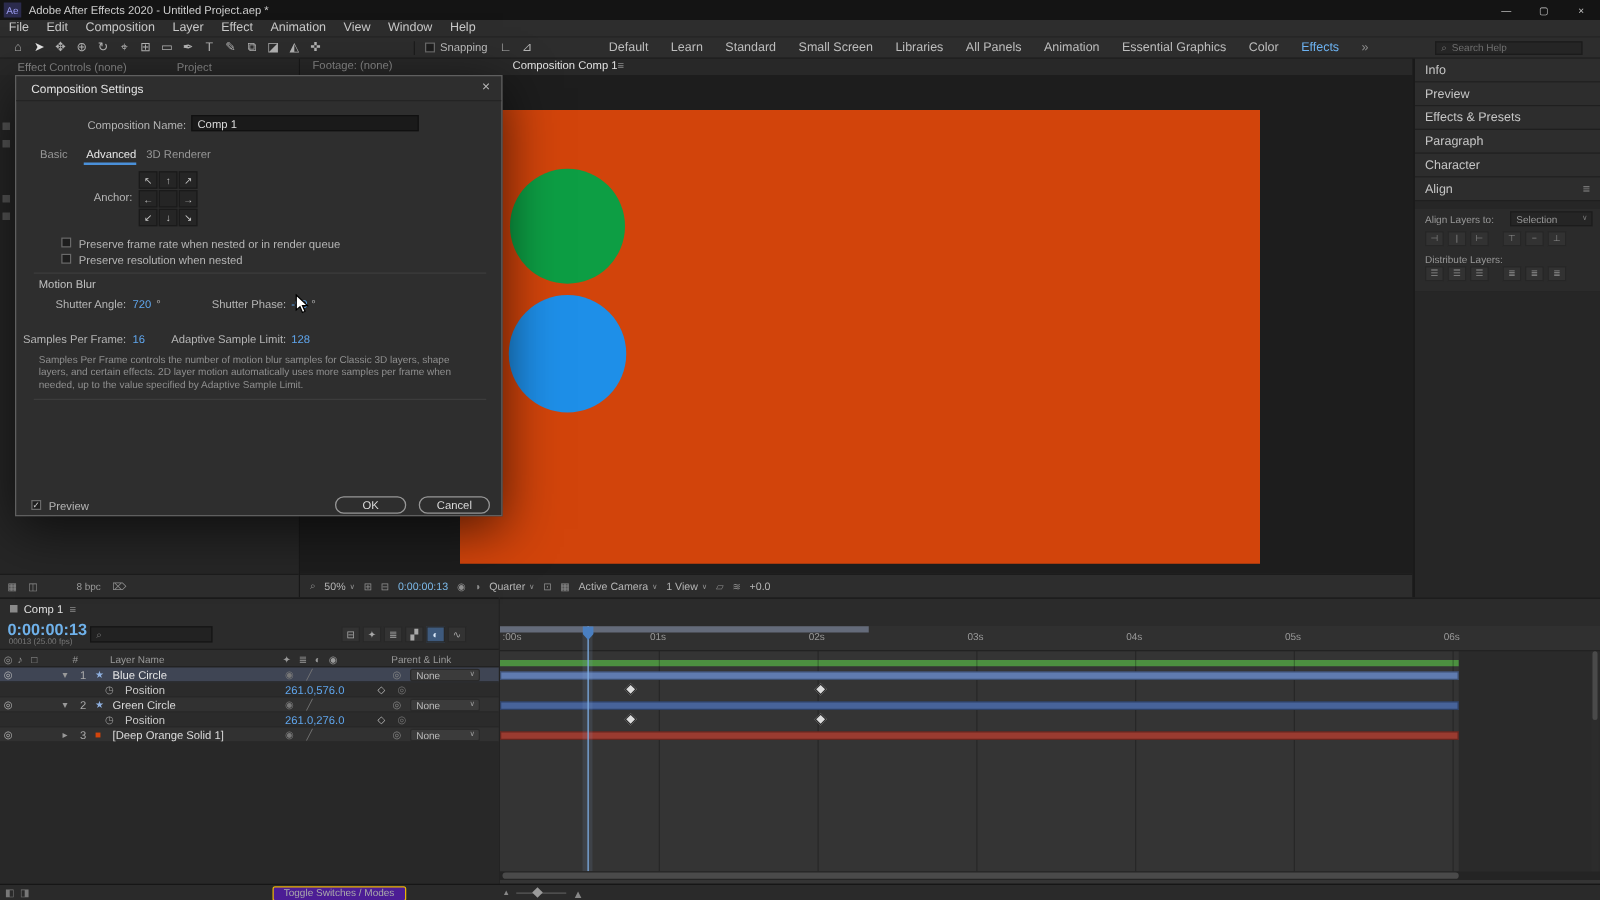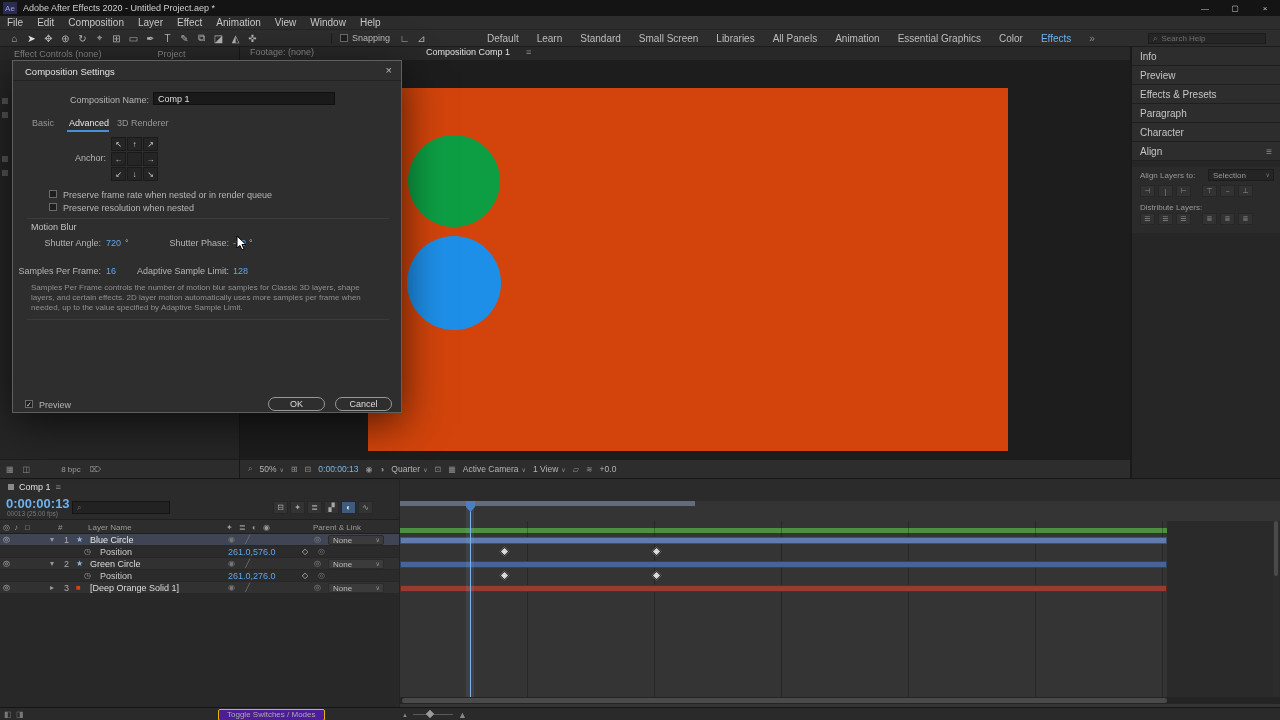--- a/index.html
+++ b/index.html
@@ -4,21 +4,21 @@
 <style>
   *{margin:0;padding:0;box-sizing:border-box;font-family:"Liberation Sans",sans-serif;}
   html,body{background:#000;}
   #app{position:relative;width:1280px;height:720px;background:#232323;overflow:hidden;color:#ccc;font-size:9px;}
   .abs{position:absolute;}
   .wbtn{width:30px;height:100%;display:inline-flex;align-items:center;justify-content:center;font-size:8px;color:#c8c8c8;}
   .menu{padding:0 7px;font-size:10px;color:#c8c8c8;}
   .tool{width:17px;text-align:center;font-size:10px;color:#b5b5b5;display:inline-block;}
   .ws{padding:0 9px;font-size:10px;color:#bdbdbd;}
   .ws.active{color:#6db3f2;}
-  .ptab{font-size:9px;color:#8a8a8a;margin-right:16px;white-space:nowrap;}
+  .ptab{font-size:9px;color:#8a8a8a;white-space:nowrap;}
   .ptab.active{color:#e2e2e2;}
   .hd{position:relative;height:19px;background:#2d2d2d;border-bottom:1px solid #1f1f1f;line-height:19px;padding-left:8px;font-size:10px;color:#c6c6c6;}
   .albtn{width:15px;height:12px;background:#323232;border:1px solid #262626;color:#8f8f8f;font-size:7px;display:inline-flex;align-items:center;justify-content:center;margin-right:3px;}
   .tlicon{width:15px;height:13px;background:#333;border:1px solid #272727;color:#a8a8a8;font-size:8px;display:inline-flex;align-items:center;justify-content:center;margin-right:2px;}
   .tlicon.active{background:#3e5a7d;color:#d9e7f7;}
   .tlrow{position:absolute;left:0;width:399px;height:12px;background:#313131;border-bottom:1px solid #272727;font-size:9px;line-height:12px;}
   .tlrow.prop{background:#2b2b2b;}
   .tlrow.sel{background:#3f4554;}
   .tlrow .c{position:absolute;top:0;height:12px;line-height:12px;}
   .pdrop{position:absolute;top:1px;width:56px;height:10px;background:#3b3b3b;border:1px solid #2a2a2a;border-radius:2px;font-size:8px;color:#bbb;line-height:9px;padding-left:4px;}
@@ -271,20 +271,29 @@
       <span class="pdrop" style="left:328px;">
         <span>None</span>
         <span class="caret">∨</span>
       </span>
     </div>
     <div style="position:absolute;left:0;top:115px;width:399px;bottom:0;background:#282828;"></div>
   </div>
 
   <div class="abs" style="left:400px;top:478px;width:880px;height:229px;background:#343434;border-top:1px solid #161616;overflow:hidden;">
     <div style="position:absolute;left:0;top:0;width:880px;height:22px;background:#2b2b2b;"></div>
+    <div style="position:absolute;left:0;top:22px;width:880px;height:20px;background:#303030;border-bottom:1px solid #222;">
+      <span class="tick" style="left:2px;">:00s</span>
+      <span class="tick" style="left:120px;">01s</span>
+      <span class="tick" style="left:247px;">02s</span>
+      <span class="tick" style="left:374px;">03s</span>
+      <span class="tick" style="left:501px;">04s</span>
+      <span class="tick" style="left:628px;">05s</span>
+      <span class="tick" style="left:755px;">06s</span>
+    </div>
     <div style="position:absolute;left:0;top:22px;width:295px;height:5px;background:#646b7a;"></div>
     <div style="position:absolute;left:0;top:49px;width:767px;height:5px;background:#4c9040;"></div>
 
     <div class="gridv" style="left:127px;"></div>
     <div class="gridv" style="left:254px;"></div>
     <div class="gridv" style="left:381px;"></div>
     <div class="gridv" style="left:508px;"></div>
     <div class="gridv" style="left:635px;"></div>
     <div class="gridv" style="left:762px;"></div>
     <div style="position:absolute;left:767px;top:42px;width:113px;height:176px;background:rgba(0,0,0,.18);"></div>

